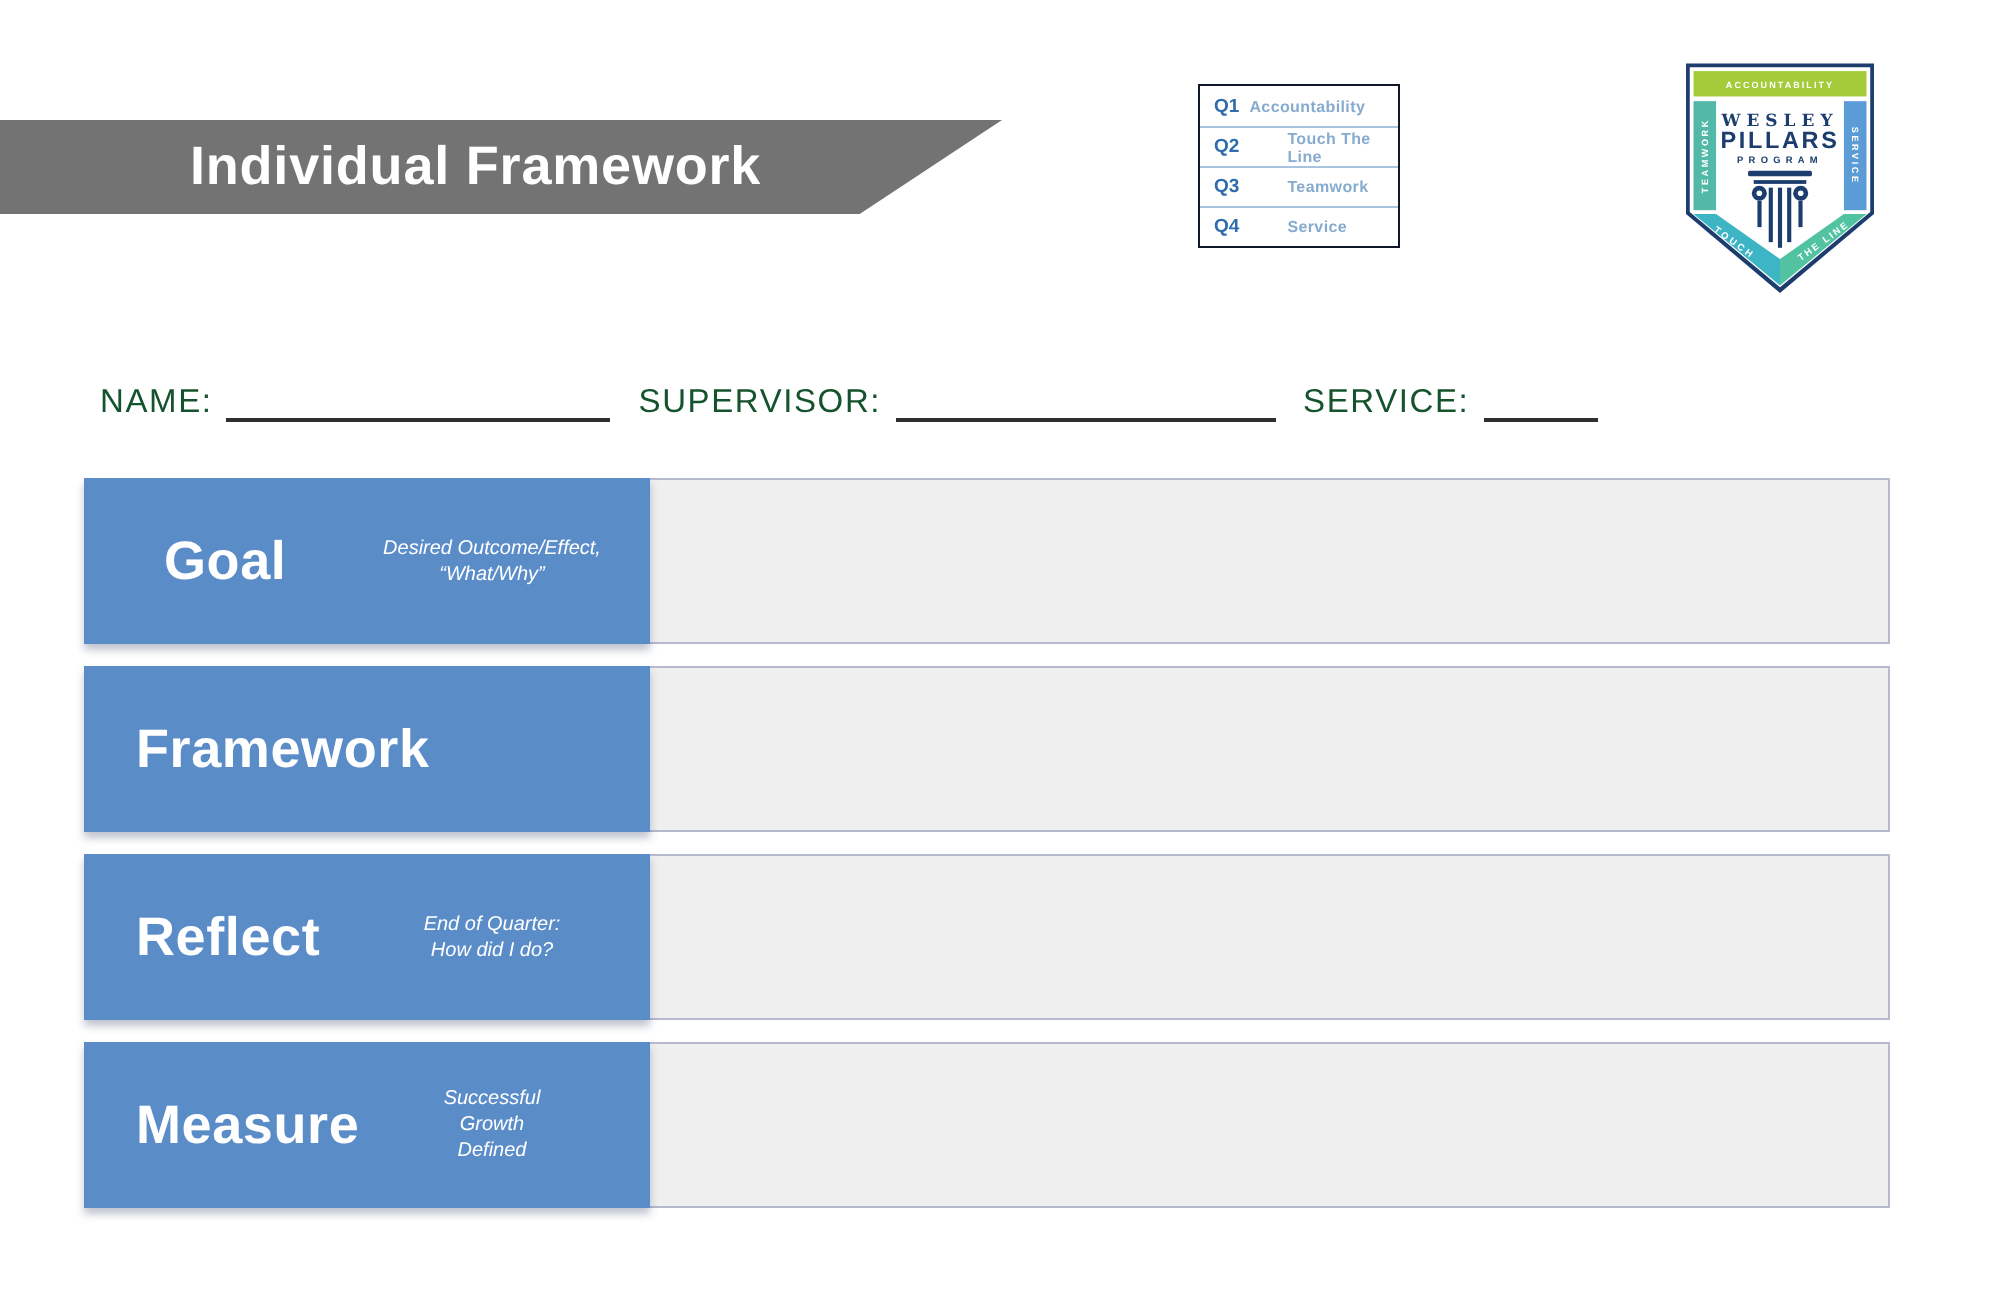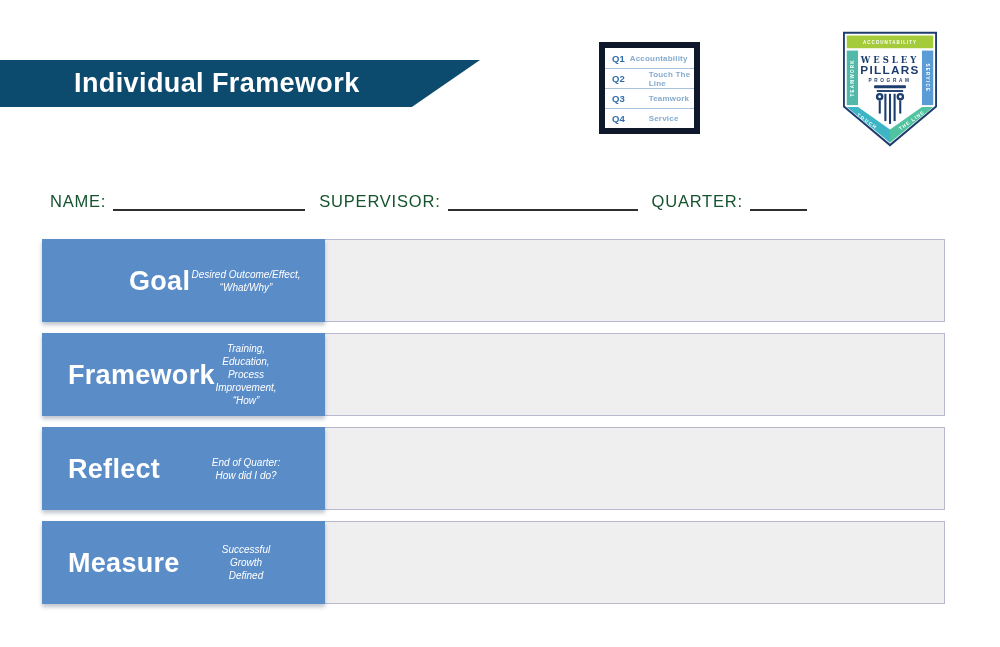--- a/index.html
+++ b/index.html
@@ -1,26 +1,26 @@
 <!DOCTYPE html>
 <html><head>
 <meta charset="utf-8">
 <style>
   html,body{margin:0;padding:0;background:#fff;}
   .page{position:relative;width:1000px;height:647px;background:#fff;overflow:hidden;
         font-family:"Liberation Sans",sans-serif;}
 
   
-  .banner{position:absolute;left:0;top:60px;width:480px;height:47px;background:#0c4a6e;
-          clip-path:polygon(0 0,100% 0,85.8% 100%,0 100%);}
+  .banner{position:absolute;left:0;top:60px;width:480px;height:47px;background:#737373;
+          clip-path:polygon(0 0,100% 0,85.8% 100%,0 100%);padding-left:21px;}
   .banner-title{color:#fff;font-size:27px;font-weight:700;letter-spacing:.4px;
                 line-height:47px;padding-left:74px;}
 
   
-  .legend{position:absolute;left:599px;top:42px;width:101px;border:6px solid #0f172a;
+  .legend{position:absolute;left:599px;top:42px;width:101px;border:1px solid #0f172a;
           background:#fff;box-sizing:border-box;}
   .legend-row{display:flex;align-items:center;height:20px;padding-left:7px;gap:5px;
               box-sizing:border-box;}
   .legend-row + .legend-row{border-top:1px solid #a8c3dd;gap:24px;}
   .legend-q{font-size:9.5px;font-weight:700;color:#2e6cab;}
   .legend-label{font-size:8px;font-weight:600;color:#86abce;letter-spacing:.2px;}
 
   
   .logo{position:absolute;left:843px;top:28px;width:94px;height:126px;}
 
@@ -35,21 +35,21 @@
 
   
   .rows{position:absolute;left:42px;top:239px;width:903px;}
   .frow{position:relative;height:83px;margin-bottom:11px;}
   .answer{position:absolute;left:277px;right:0;top:0;bottom:0;background:#efeff0;
           border:1px solid #b7b9cf;box-sizing:border-box;}
   .rlabel-box{position:absolute;left:0;top:0;width:283px;height:100%;background:#5a8cc8;
               box-shadow:0 3px 4px rgba(40,60,90,.3);}
   .rlabel{position:absolute;left:26px;top:50%;transform:translateY(-50%);
           color:#fff;font-size:27px;font-weight:600;letter-spacing:.3px;}
-  .rlabel.pad-lg{left:40px;margin-left:47px;}
+  .rlabel.pad-lg{left:40px;}
   .hint{position:absolute;right:4px;width:150px;top:50%;transform:translateY(-50%);
         text-align:center;color:#fff;font-style:italic;font-size:10px;line-height:1.32;
         white-space:pre-line;}
 </style>
 </head>
 <body>
 
 <div class="page">
 
   <div class="banner">
@@ -110,44 +110,39 @@
       <rect x="48.9" y="66" width="2.2" height="32"></rect>
       <rect x="53.8" y="66" width="2.2" height="29"></rect>
     </g>
   </svg>
 
   <div class="fields-row">
     <span class="field-label">NAME:</span>
     <span class="field-line line-name"></span>
     <span class="field-label">SUPERVISOR:</span>
     <span class="field-line line-supervisor"></span>
-    <span class="field-label">QUARTER:</span>
+    <span class="field-label">SERVICE:</span>
     <span class="field-line line-quarter"></span>
   </div>
 
   <div class="rows">
 
     <div class="frow">
       <div class="answer"></div>
       <div class="rlabel-box">
         <span class="rlabel pad-lg">Goal</span>
         <span class="hint">Desired Outcome/Effect,
 “What/Why”</span>
       </div>
     </div>
 
     <div class="frow">
       <div class="answer"></div>
       <div class="rlabel-box">
         <span class="rlabel">Framework</span>
-        <span class="hint">Training,
-Education,
-Process
-Improvement,
-“How”</span>
       </div>
     </div>
 
     <div class="frow">
       <div class="answer"></div>
       <div class="rlabel-box">
         <span class="rlabel">Reflect</span>
         <span class="hint">End of Quarter:
 How did I do?</span>
       </div>

